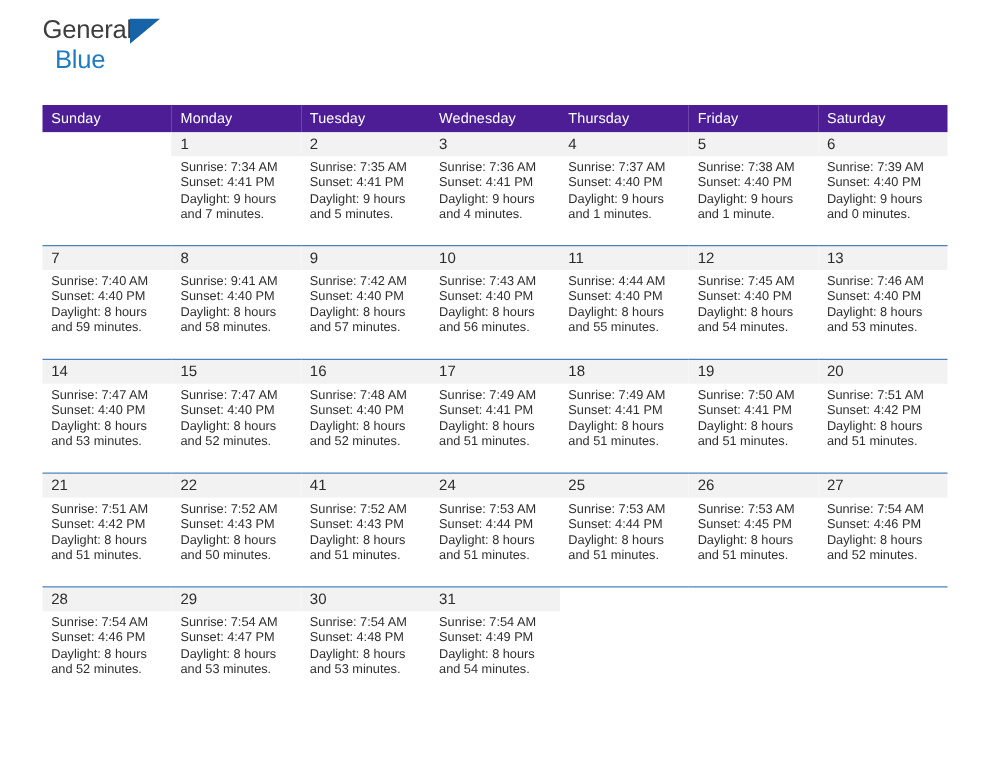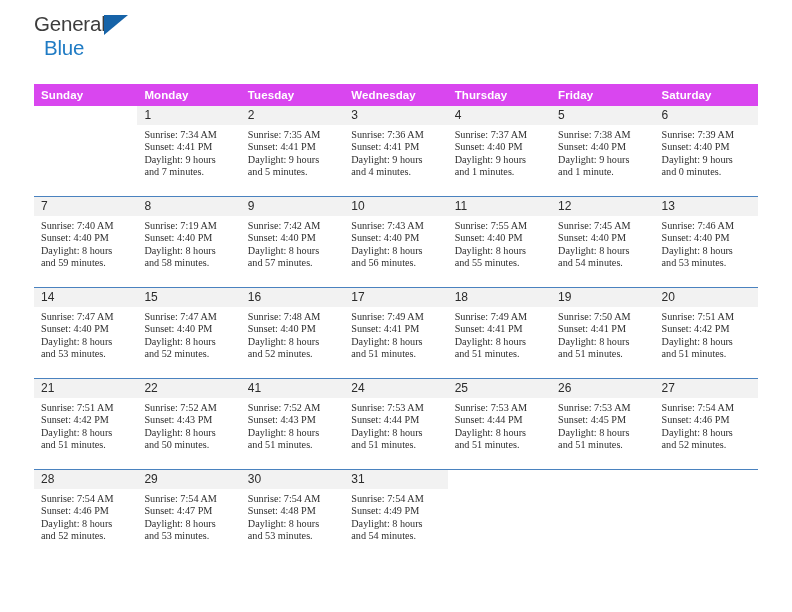--- a/index.html
+++ b/index.html
@@ -77,24 +77,24 @@
   }
 
   
   .calendar {
     width: 724px;
     margin-top: 10px;
     border-collapse: collapse;
     table-layout: fixed;
   }
   .calendar th {
-    background: #d946ef;
+    background: #4c1d95;
     color: #ffffff;
     font-size: 11.5px;
-    font-weight: bold;
+    font-weight: normal;
     text-align: left;
     padding: 5px 0 5px 7px;
     height: 21px;
     letter-spacing: 0.1px;
   }
   .calendar td {
     vertical-align: top;
     width: 103.4px;
     height: 90px;
     padding: 0;
@@ -118,21 +118,20 @@
     line-height: 13px;
   }
   td.blank .cell-inner { background: #ffffff; }
   td.blank .daynum { background: #ffffff; }
 
   .info {
     padding: 4px 5px 0 7px;
     font-size: 10.2px;
     line-height: 12.4px;
     color: #2e2e2e;
-    font-family: Liberation Serif, serif;
   }
   .info div { white-space: nowrap; }
 </style>
 </head>
 <body>
 
 <div class="page">
 
   <div class="header">
     <div class="logo">
@@ -237,21 +236,21 @@
                 <div>Sunset: 4:40 PM</div>
                 <div>Daylight: 8 hours</div>
                 <div>and 59 minutes.</div>
               </div>
             </div>
           </td>
           <td class="">
             <div class="cell-inner">
               <span class="daynum">8</span>
               <div class="info">
-                <div>Sunrise: 7:19 AM</div>
+                <div>Sunrise: 9:41 AM</div>
                 <div>Sunset: 4:40 PM</div>
                 <div>Daylight: 8 hours</div>
                 <div>and 58 minutes.</div>
               </div>
             </div>
           </td>
           <td class="">
             <div class="cell-inner">
               <span class="daynum">9</span>
               <div class="info">
@@ -270,21 +269,21 @@
                 <div>Sunset: 4:40 PM</div>
                 <div>Daylight: 8 hours</div>
                 <div>and 56 minutes.</div>
               </div>
             </div>
           </td>
           <td class="">
             <div class="cell-inner">
               <span class="daynum">11</span>
               <div class="info">
-                <div>Sunrise: 7:55 AM</div>
+                <div>Sunrise: 4:44 AM</div>
                 <div>Sunset: 4:40 PM</div>
                 <div>Daylight: 8 hours</div>
                 <div>and 55 minutes.</div>
               </div>
             </div>
           </td>
           <td class="">
             <div class="cell-inner">
               <span class="daynum">12</span>
               <div class="info">

